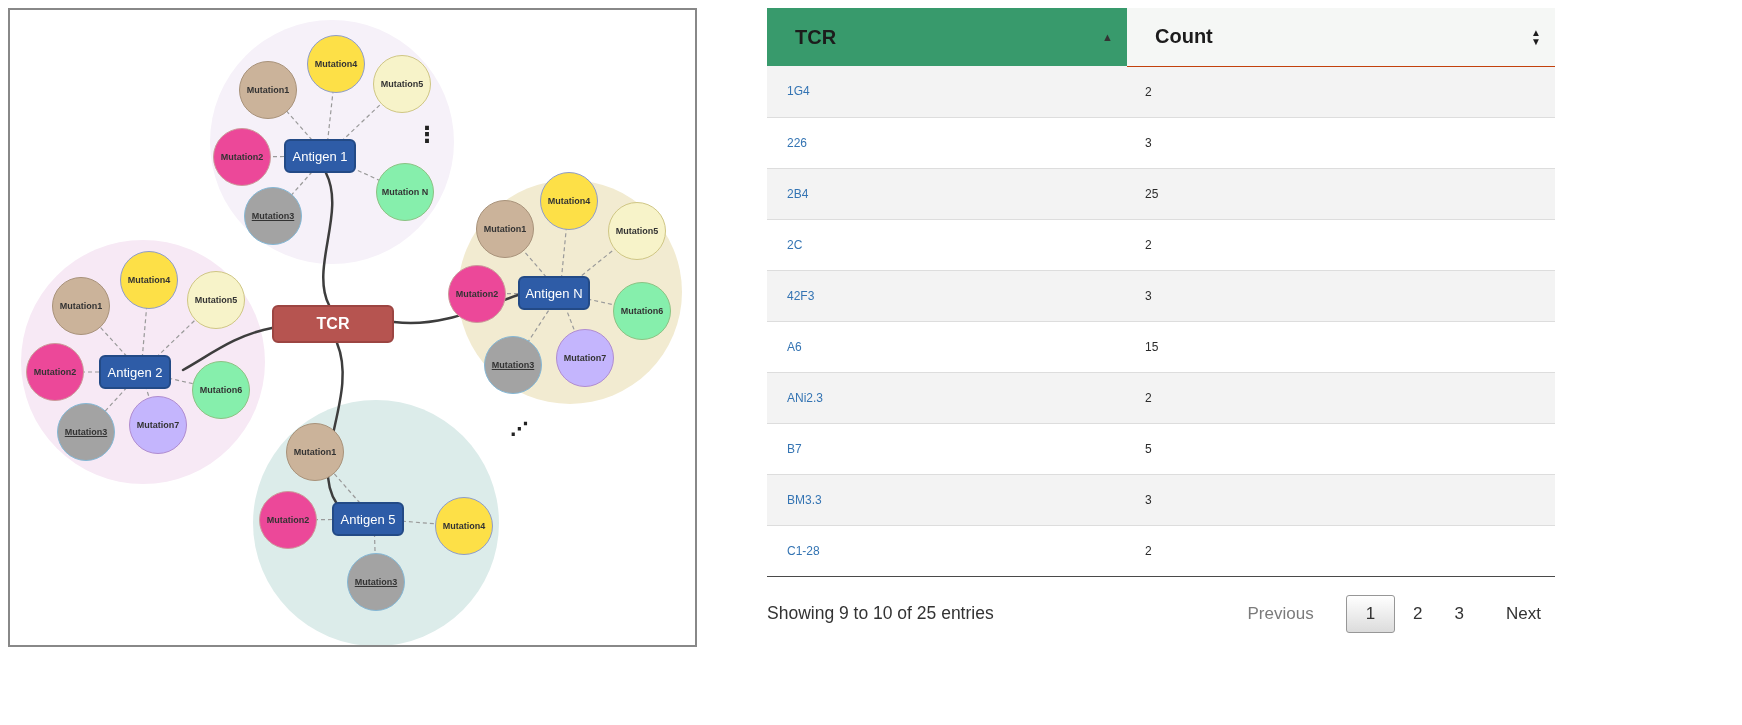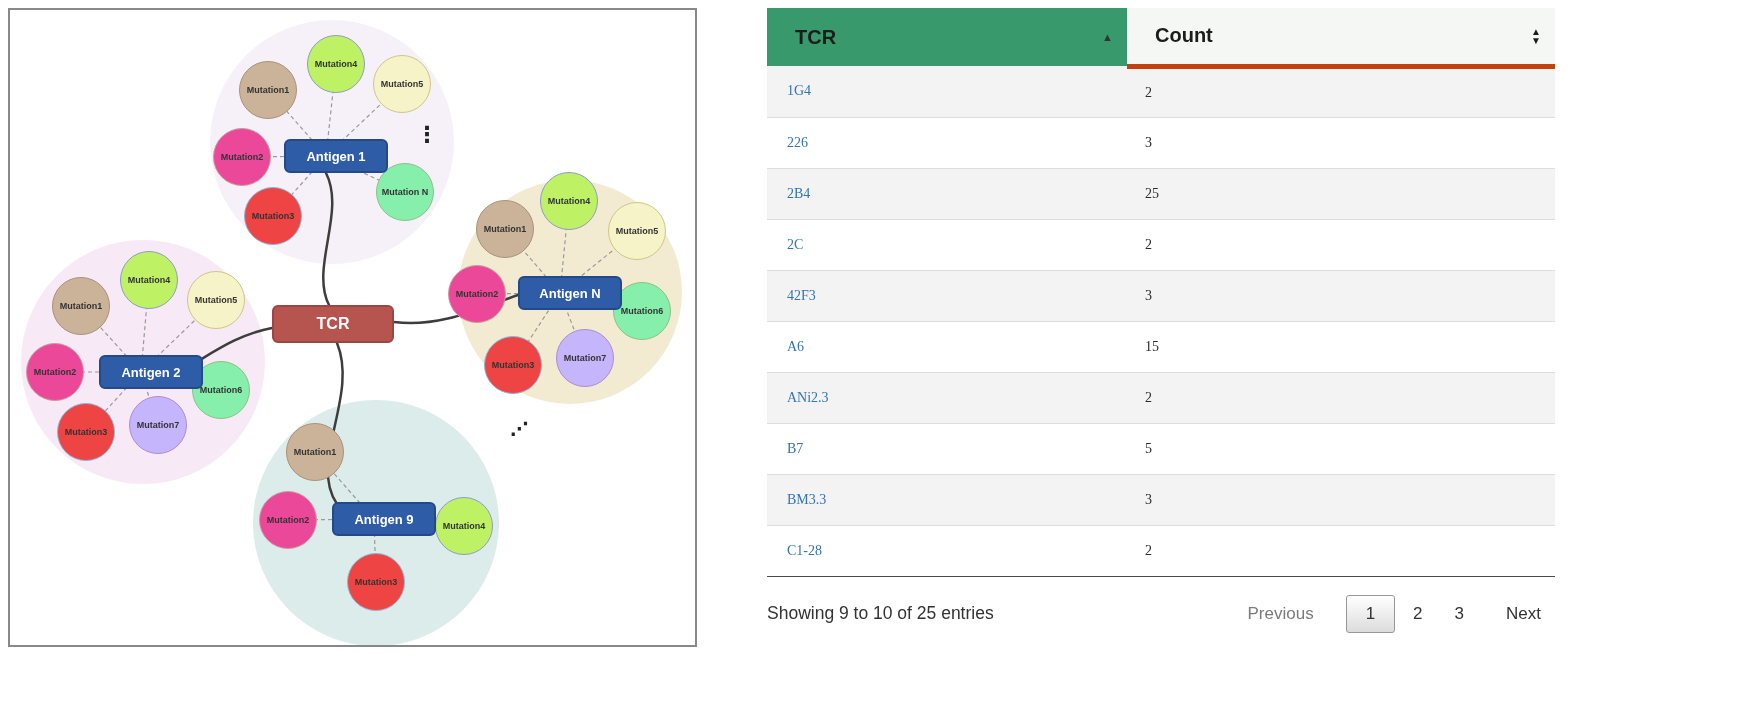--- a/index.html
+++ b/index.html
@@ -10,43 +10,43 @@
   .diagram-box { position: relative; width: 689px; height: 639px; border: 2px solid #888; background: #fff; overflow: hidden; flex: 0 0 auto; }
   .cluster-bg { position: absolute; border-radius: 50%; z-index: 0; }
   .bg-top    { left: 200px; top: 10px;  width: 244px; height: 244px; background: #f6f1f9; }
   .bg-right  { left: 448px; top: 170px; width: 224px; height: 224px; background: #f2ebd1; }
   .bg-left   { left: 11px;  top: 230px; width: 244px; height: 244px; background: #f7e9f5; }
   .bg-bottom { left: 243px; top: 390px; width: 246px; height: 246px; background: #dcecea; }
   svg.edges { position: absolute; left: 0; top: 0; width: 689px; height: 639px; z-index: 1; }
 
   .mut { position: absolute; width: 58px; height: 58px; border-radius: 50%; display: flex; align-items: center; justify-content: center; text-align: center; font-size: 9px; font-weight: bold; color: #333; line-height: 1.15; z-index: 2; padding: 3px; cursor: pointer; }
   .c-tan    { background: #cbb39a; border: 1.5px solid #a8927a; }
-  .c-peri   { background: #bef264; border: 1.5px solid #8e9cc9; }
+  .c-peri   { background: #fde047; border: 1.5px solid #8e9cc9; }
   .c-yellow { background: #f7f3c9; border: 1.5px solid #cfc684; }
   .c-pink   { background: #ec4899; border: 1.5px solid #cc9b9b; }
-  .c-blue   { background: #ef4444; border: 1.5px solid #85b8d6; }
+  .c-blue   { background: #a3a3a3; border: 1.5px solid #85b8d6; text-decoration: underline; }
   .c-green  { background: #86efac; border: 1.5px solid #8cc283; }
   .c-violet { background: #c4b5fd; border: 1.5px solid #b08cd0; }
 
-  .antigen { position: absolute; width: 104px; height: 34px; background: #2e5ca7; border: 2px solid #234a86; border-radius: 6px; color: #fff; font-weight: bold; font-size: 13px; display: flex; align-items: center; justify-content: center; z-index: 3; cursor: pointer; }
+  .antigen { position: absolute; width: 72px; height: 34px; background: #2e5ca7; border: 2px solid #234a86; border-radius: 6px; color: #fff; font-weight: normal; font-size: 13px; display: flex; align-items: center; justify-content: center; z-index: 3; cursor: pointer; }
   .tcr-node { position: absolute; left: 262px; top: 295px; width: 122px; height: 38px; background: #b65450; border: 2px solid #9c4542; border-radius: 6px; color: #fff; font-weight: bold; font-size: 16px; display: flex; align-items: center; justify-content: center; z-index: 3; cursor: pointer; }
   .dots { position: absolute; z-index: 2; color: #222; font-weight: bold; }
   .dots-v { left: 406px; top: 112px; font-size: 22px; letter-spacing: 1px; }
   .dots-d { left: 500px; top: 408px; font-size: 18px; }
 
   
   .table-panel { width: 788px; flex: 0 0 auto; }
   table.tcr-table { width: 788px; border-collapse: collapse; table-layout: fixed; }
   .tcr-table th { height: 58px; font-size: 20px; font-weight: bold; color: #1c1c1c; text-align: left; vertical-align: middle; cursor: pointer; }
   .th-inner { display: flex; align-items: center; justify-content: space-between; padding: 0 14px 0 28px; }
   th.col-tcr { width: 360px; background: #389a6c; }
-  th.col-count { width: 428px; background: #f5f7f5; border-bottom: 5px solid #c2410c; }
+  th.col-count { width: 428px; background: #f5f7f5; border-bottom: 1px solid #c2410c; }
   .sort-asc { font-size: 11px; color: #333; }
   .sort-both { display: flex; flex-direction: column; font-size: 10px; line-height: 9px; color: #1c1c1c; }
-  .tcr-table td { height: 51px; font-size: 14px; vertical-align: middle; border-bottom: 1px solid #ddd; font-family: Liberation Serif, serif; }
+  .tcr-table td { height: 51px; font-size: 12px; vertical-align: middle; border-bottom: 1px solid #ddd; }
   .tcr-table tbody tr:nth-child(odd)  { background: #f3f3f3; }
   .tcr-table tbody tr:nth-child(even) { background: #ffffff; }
   .tcr-table tbody tr:last-child td { border-bottom: 1px solid #4a4a4a; }
   td.cell-tcr { padding-left: 20px; }
   td.cell-count { padding-left: 18px; color: #2b2b2b; }
   td.cell-tcr a { color: #3474b3; text-decoration: none; cursor: pointer; }
 
   .table-footer { display: flex; justify-content: space-between; align-items: center; margin-top: 18px; }
   .info-text { font-size: 17.5px; color: #333; }
   .paginate { display: flex; align-items: center; gap: 4px; font-size: 17px; }
@@ -129,21 +129,21 @@
     <div class="mut c-violet" style="left:119px; top:386px;">Mutation7</div>
 
     <div class="mut c-tan" style="left:276px; top:413px;">Mutation1</div>
     <div class="mut c-pink" style="left:249px; top:481px;">Mutation2</div>
     <div class="mut c-peri" style="left:425px; top:487px;">Mutation4</div>
     <div class="mut c-blue" style="left:337px; top:543px;">Mutation3</div>
 
     <div class="antigen" style="left:274px; top:129px;">Antigen 1</div>
     <div class="antigen" style="left:508px; top:266px;">Antigen N</div>
     <div class="antigen" style="left:89px;  top:345px;">Antigen 2</div>
-    <div class="antigen" style="left:322px; top:492px;">Antigen 9</div>
+    <div class="antigen" style="left:322px; top:492px;">Antigen 5</div>
 
     <div class="tcr-node">TCR</div>
 
     <div class="dots dots-v">⋮</div>
     <div class="dots dots-d">⋰</div>
   </div>
 
   <div class="table-panel">
     <table class="tcr-table">
       <thead>

